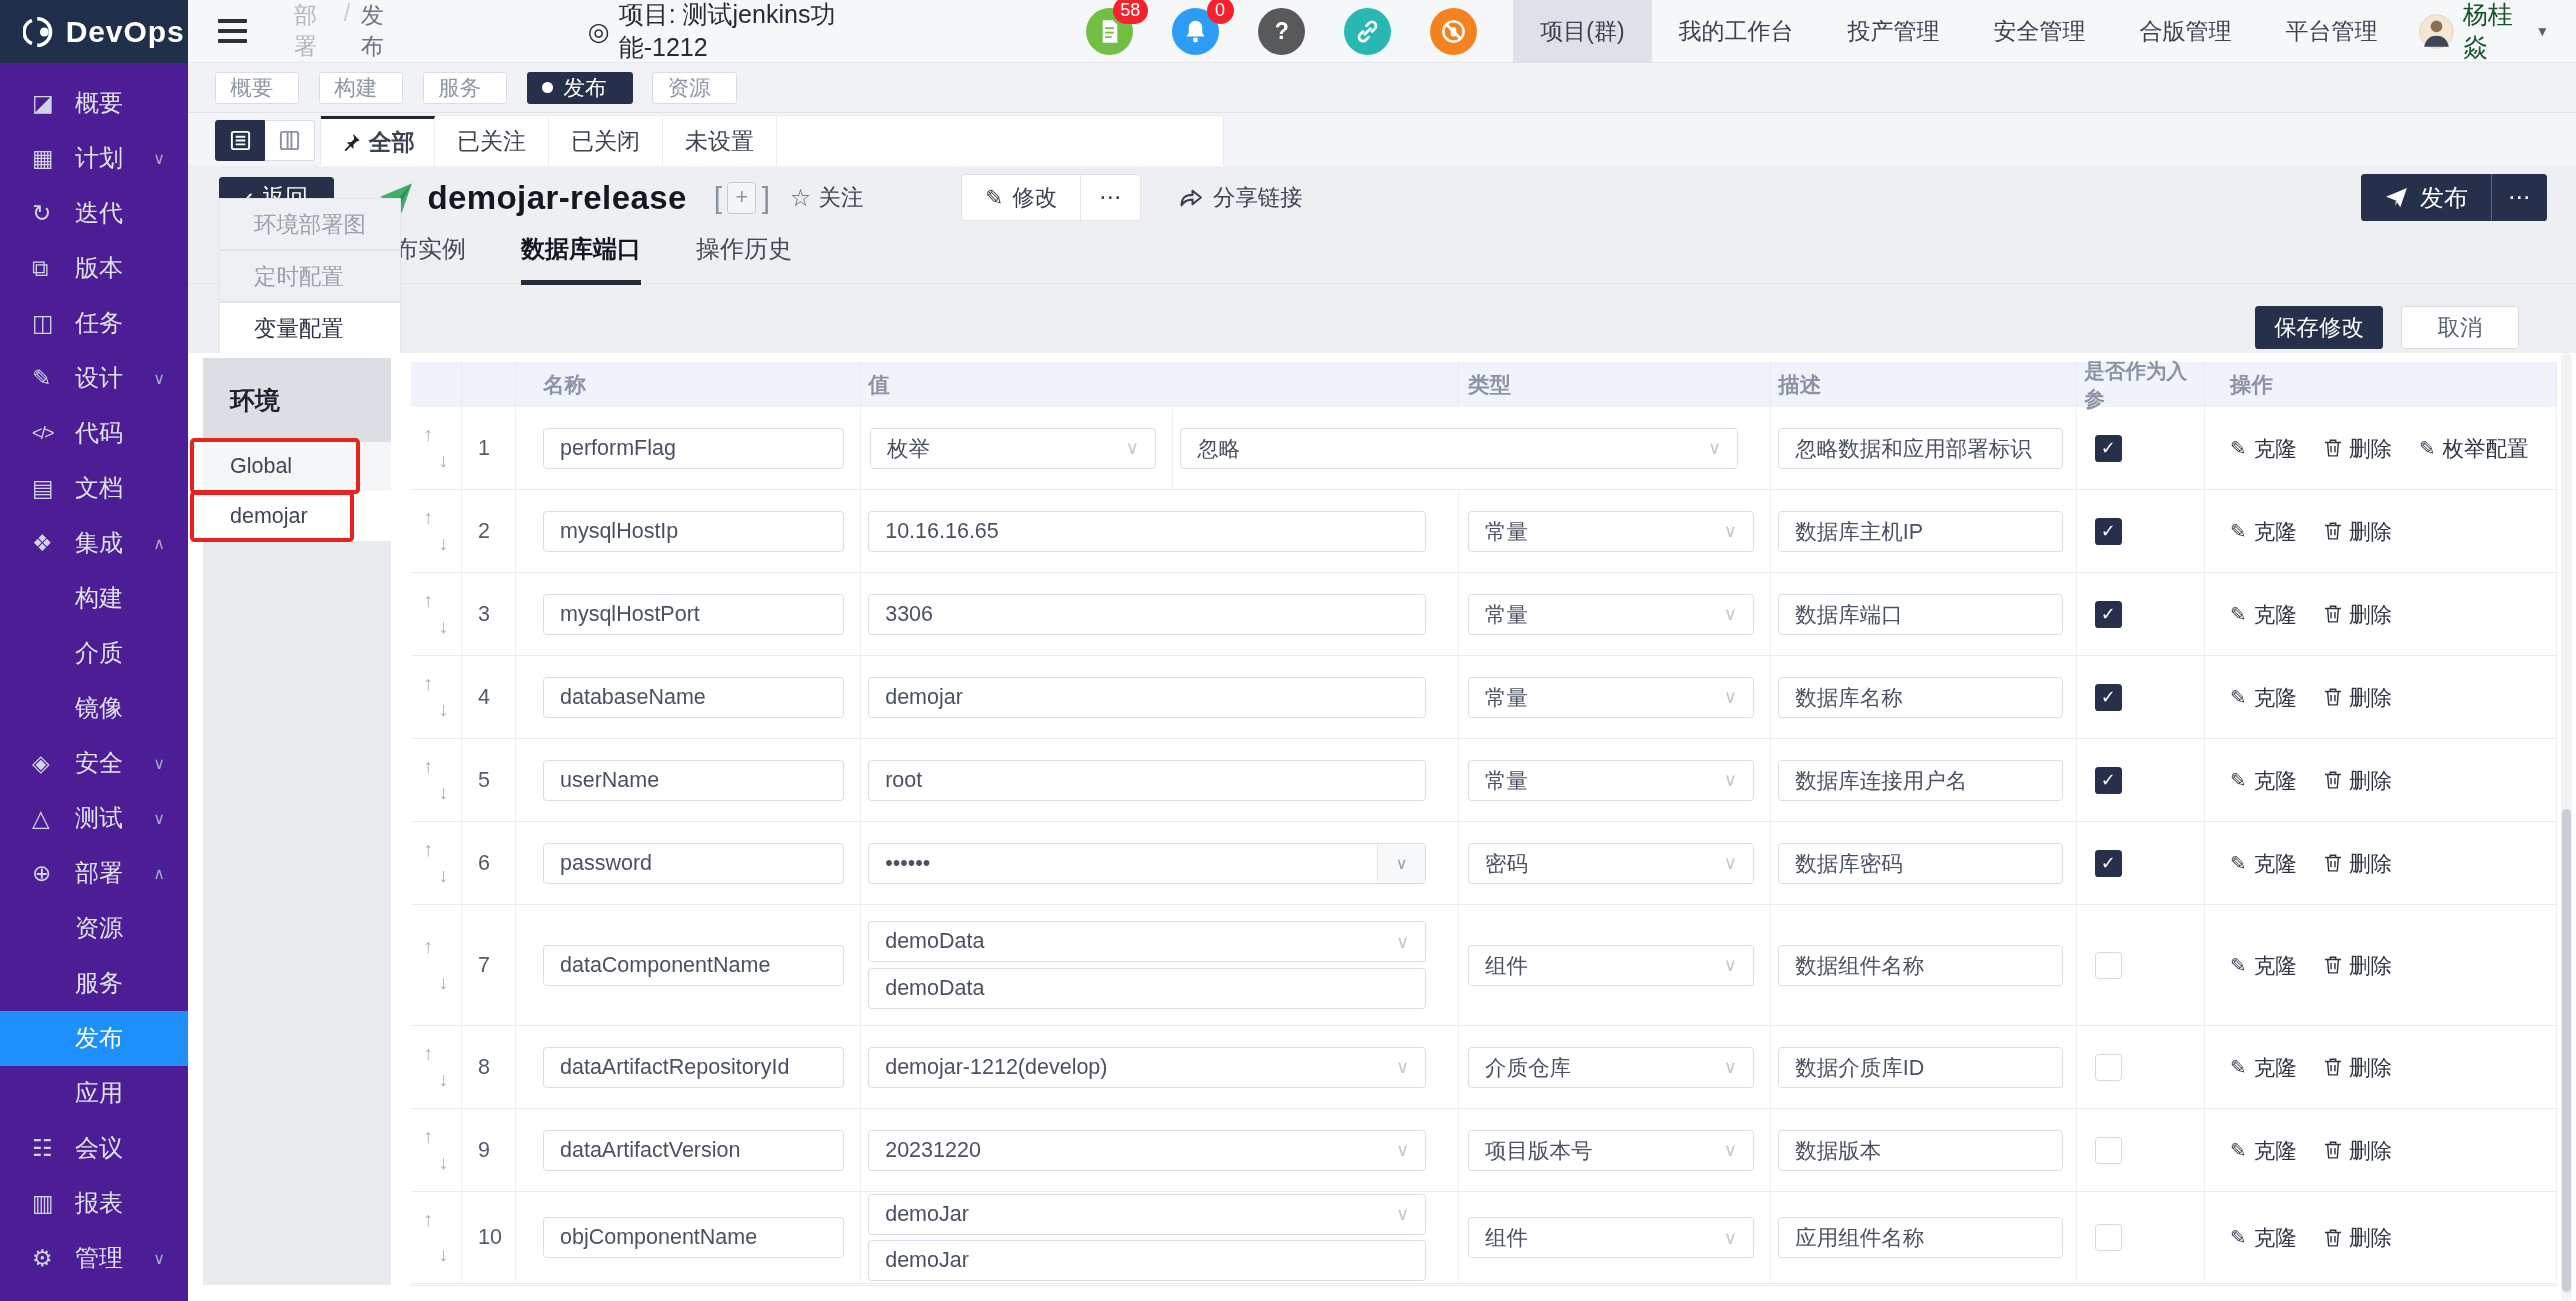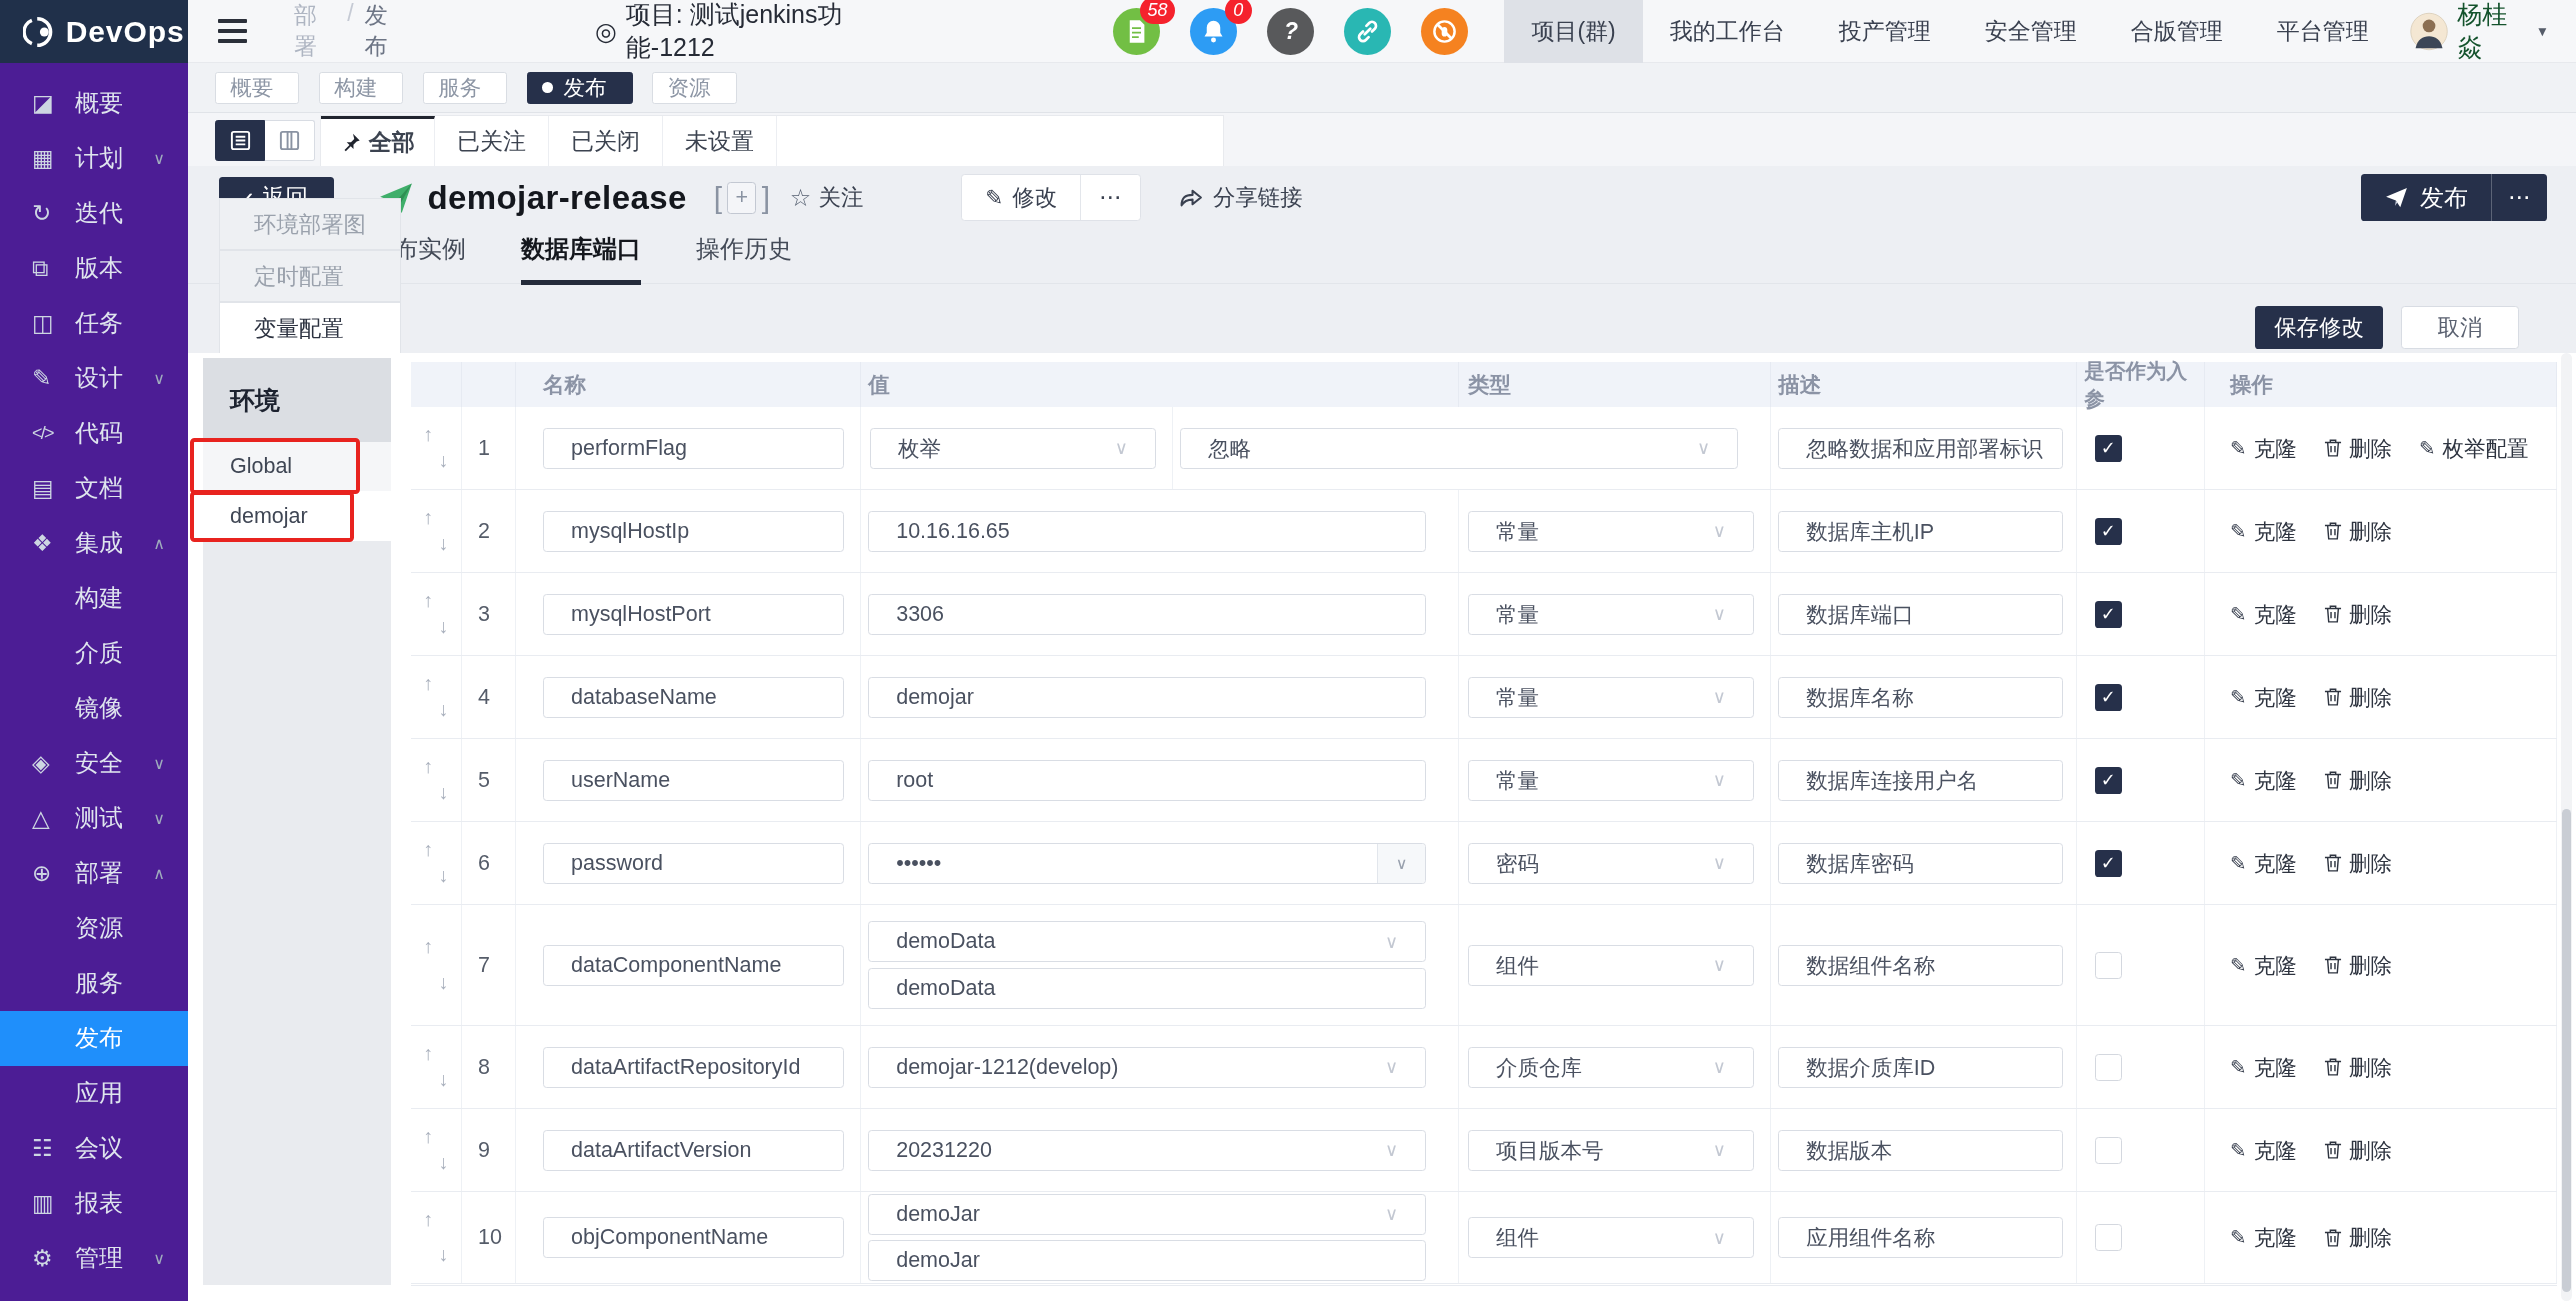--- a/index.html
+++ b/index.html
@@ -24,21 +24,21 @@
   
   #topbar { position:absolute; left:188px; top:0; right:0; height:63px; background:#f6f7f9; border-bottom:0.9px solid #e7e9ed; display:flex; align-items:center; z-index:9; }
   #hamburger { margin-left:30px; display:flex; flex-direction:column; gap:5.4px; cursor:pointer; }
   #hamburger i { display:block; width:29px; height:4.5px; background:#2b303a; border-radius:0.9px; }
   #breadcrumb { margin-left:47px; font-size:23px; display:flex; gap:10.7px; }
   .bc-parent { color:#aeb5c2; }
   .bc-sep { color:#c5cad4; }
   .bc-current { color:#6d7585; }
   #project { margin-left:188px; display:flex; align-items:center; gap:9px; font-size:25px; color:#262b36; font-weight:500; }
   .proj-icon { font-size:25px; color:#262b36; }
-  #top-icons { margin-left:201px; display:flex; gap:30px; align-items:center;font-style:italic; }
+  #top-icons { margin-left:201px; display:flex; gap:39px; align-items:center; }
   .circle-icon { position:relative; width:47px; height:47px; border-radius:50%; display:flex; align-items:center; justify-content:center; cursor:pointer; }
   .circle-icon svg { width:27px; height:27px; }
   .circle-icon .glyph { color:#fff; font-size:23px; font-weight:bold; }
   .badge { position:absolute; top:-10.7px; right:-14.3px; min-width:27px; height:27px; padding:0 7.2px; background:#f5222d; color:#fff; font-size:18px; border-radius:14.3px; display:flex; align-items:center; justify-content:center; }
   #top-nav { margin-left:36px; height:63px; display:flex; align-items:stretch; }
   .nav-item { display:flex; align-items:center; padding:0 27px; font-size:23px; color:#3a4150; cursor:pointer; white-space:nowrap; }
   .nav-item.active { background:#dee1e7; }
   #user { display:flex; align-items:center; gap:9px; padding:0 27px 0 14.3px; cursor:pointer; }
   #user svg { width:41px; height:41px; }
   #user .uname { font-size:25px; color:#14532d; }
@@ -124,21 +124,21 @@
   .c-chk  { width:128px; padding-left:7.2px; font-size:20.6px; }
   .c-ops  { width:352px; padding-left:25px; border-right:0.9px solid #eef1f5; }
   .vrow { display:flex; height:83px; background:#fff; border-bottom:0.9px solid #e9ecf1; }
   .vrow.tall { height:121px; }
   .vrow.last { height:92px; overflow:hidden; }
   .vrow .c-idx { font-size:21.5px; color:#555c69; }
   .arrow-up, .arrow-down { font-size:19.7px; color:#a7aebb; cursor:pointer; line-height:1; }
   .arrow-up { position:absolute; top:18px; left:12.5px; }
   .arrow-down { position:absolute; bottom:18px; right:12.5px; }
   .vrow.tall .arrow-up { top:32px; } .vrow.tall .arrow-down { bottom:32px; }
-  .inp { height:41px; border:0.9px solid #d9dde4; border-radius:3.6px; background:#fff; font-size:21.5px; color:#4a5160; display:flex; align-items:center; padding:0 27px; overflow:hidden; white-space:nowrap; }
+  .inp { height:41px; border:0.9px solid #d9dde4; border-radius:3.6px; background:#fff; font-size:21.5px; color:#4a5160; display:flex; align-items:center; padding:0 16px; overflow:hidden; white-space:nowrap; }
   .name-inp { width:301px; }
   .val-inp { width:558px; }
   .type-inp { width:286px; }
   .desc-inp { width:285px; }
   .sel-chev { margin-left:auto; color:#c3c8d2; font-size:18px; }
   .sel-chev::before { content:"∨"; }
   .pw { padding-right:0; }
   .pw .addon { margin-left:auto; width:48px; height:39px; background:#f6f8fa; border-left:0.9px solid #e2e6ec; border-radius:0 3.6px 3.6px 0; display:flex; align-items:center; justify-content:center; color:#98a0ad; font-size:16px; cursor:pointer; }
   .pw .addon::before { content:"∨"; }
   .val-stack { display:flex; flex-direction:column; gap:5.4px; }

